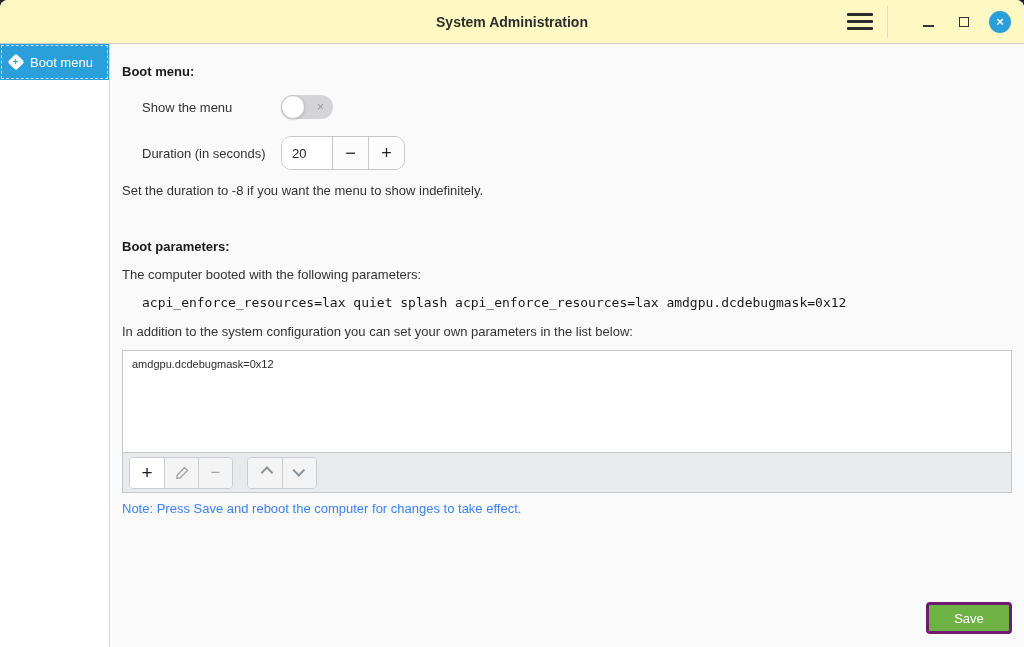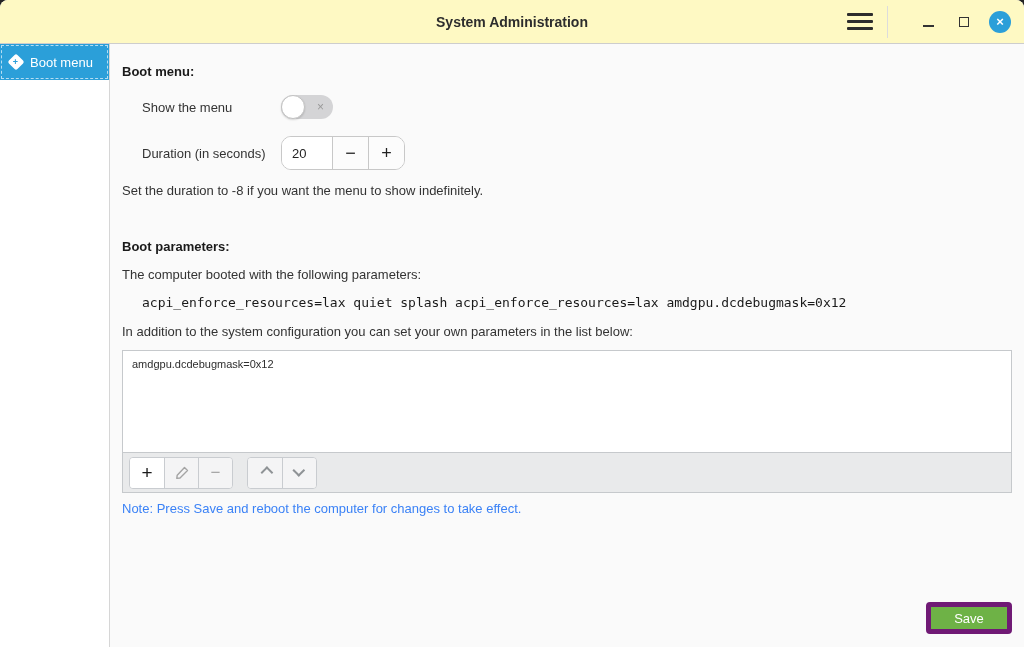--- a/index.html
+++ b/index.html
@@ -96,21 +96,21 @@
   .glyph-plus{font-size:19px;color:#1a1a1a;line-height:1;font-weight:normal;}
   .glyph-minus{font-size:17px;color:#a4a4a4;line-height:1;}
   .chev{width:9px;height:9px;border-left:2px solid #8f9396;border-bottom:2px solid #8f9396;}
   .chev.up{transform:rotate(135deg) translate(-1px,-1px);}
   .chev.down{transform:rotate(-45deg) translate(1px,-2px);}
   .pencil-svg{display:block;}
   
   .note{font-size:13px;color:#3b82f6;line-height:16px;margin-top:8px;}
   .save-btn{
     position:absolute;right:12px;bottom:13px;width:86px;height:32px;
-    background:var(--accent_green);border:5px solid #701a75;border-radius:4px;
+    background:var(--accent_green);border:3px solid #701a75;border-radius:4px;
     color:#fff;font-size:13px;font-family:"Liberation Sans", sans-serif;cursor:pointer;
   }
 </style>
 </head>
 <body>
 
 <div class="window">
 
   <div class="titlebar">
     <div class="title">System Administration</div>

